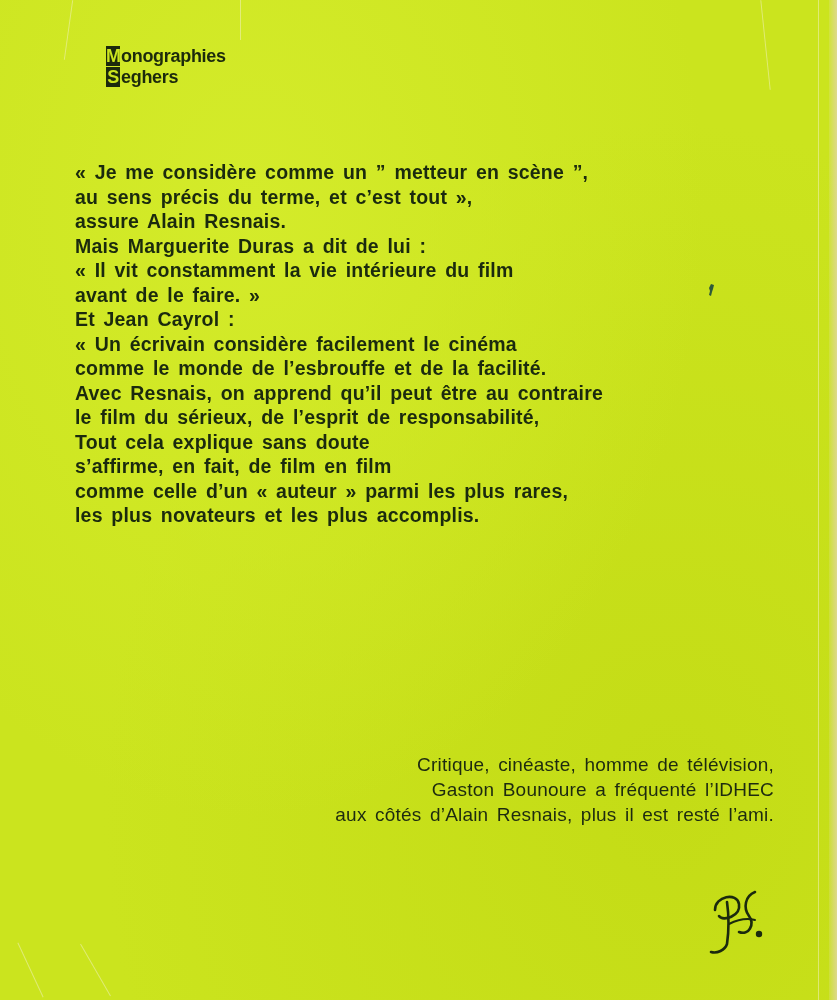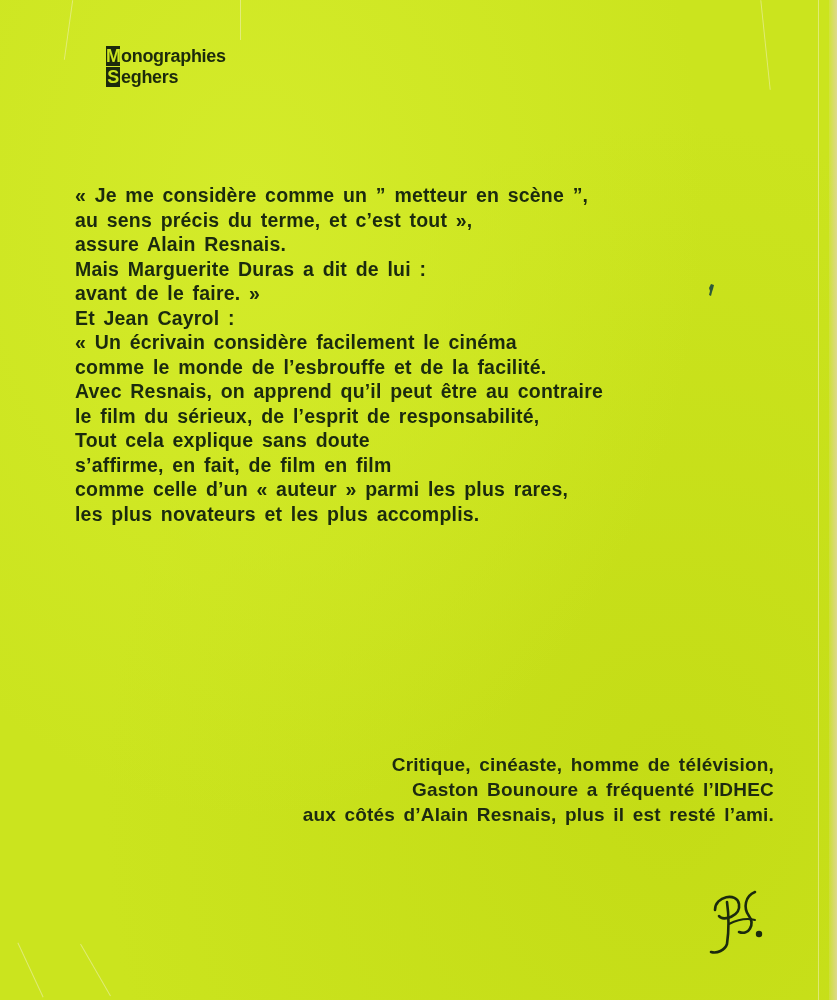--- a/index.html
+++ b/index.html
@@ -28,26 +28,26 @@
   }
   .logo-line { display:block; white-space:nowrap;margin-left:29px; }
   .logo-initial {
     display:inline-block; background:#1c2a0c; color:#cbe41e;
     width:14px; text-align:center; line-height:20px; margin-right:1px;
   }
   .quote {
     position:absolute; left:75px; top:160px;
     font-family:"Liberation Sans", sans-serif; font-weight:bold;
     font-size:19.5px; line-height:24.5px; color:#1b2a0e;
-    word-spacing:3px; letter-spacing:0.2px;margin-top:23px;
+    word-spacing:3px; letter-spacing:0.2px;
   }
   .quote-line { display:block; white-space:nowrap; }
   .bio {
     position:absolute; right:63px; top:752px; text-align:right;
-    font-family:"Liberation Sans", sans-serif; font-weight:bold;
+    font-family:"Liberation Sans", sans-serif; font-weight:normal;
     font-size:19px; line-height:25px; color:#1d2a10;
     word-spacing:3px; letter-spacing:0.2px;
   }
   .bio-line { display:block; white-space:nowrap; }
   .monogram {
     position:absolute; left:705px; top:888px; width:70px; height:70px;
   }
   .speck { position:absolute; left:706px; top:283px; width:12px; height:16px; }
 </style>
 </head>
@@ -70,20 +70,21 @@
   <span class="logo-line">
     <span class="logo-initial">S</span><span>eghers</span>
   </span>
 </div>
 
 <div class="quote">
   <span class="quote-line">« Je me considère comme un ” metteur en scène ”,</span>
   <span class="quote-line">au sens précis du terme, et c’est tout »,</span>
   <span class="quote-line">assure Alain Resnais.</span>
   <span class="quote-line">Mais Marguerite Duras a dit de lui :</span>
+  <span class="quote-line">« Il vit constamment la vie intérieure du film</span>
   <span class="quote-line">avant de le faire. »</span>
   <span class="quote-line">Et Jean Cayrol :</span>
   <span class="quote-line">« Un écrivain considère facilement le cinéma</span>
   <span class="quote-line">comme le monde de l’esbrouffe et de la facilité.</span>
   <span class="quote-line">Avec Resnais, on apprend qu’il peut être au contraire</span>
   <span class="quote-line">le film du sérieux, de l’esprit de responsabilité,</span>
   <span class="quote-line">Tout cela explique sans doute</span>
   <span class="quote-line">s’affirme, en fait, de film en film</span>
   <span class="quote-line">comme celle d’un « auteur » parmi les plus rares,</span>
   <span class="quote-line">les plus novateurs et les plus accomplis.</span>

